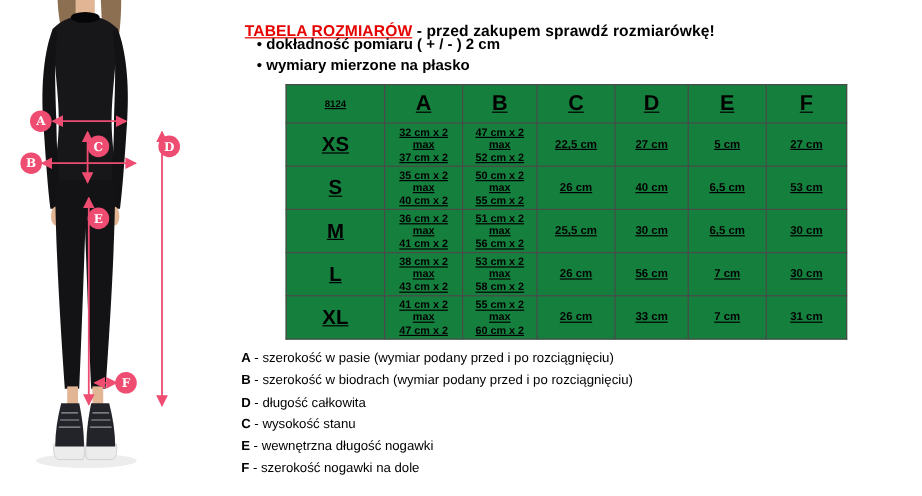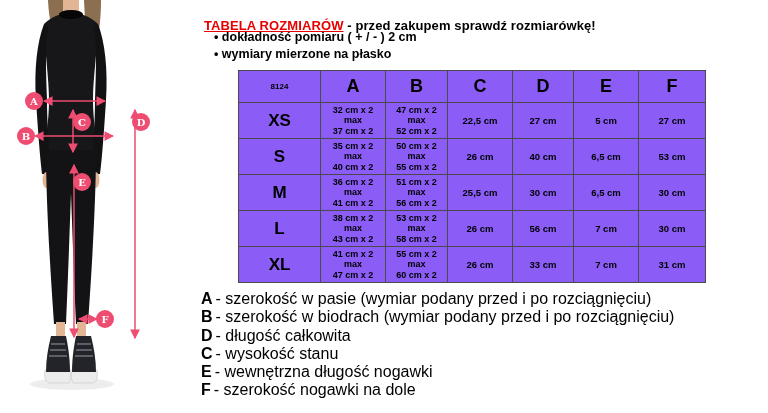--- a/index.html
+++ b/index.html
@@ -26,37 +26,38 @@
   .bullets {
     position: absolute; left: 214px; top: 29px;
     list-style: none; font-size: 12.5px; font-weight: bold; color: #000;
   }
   .bullets li { line-height: 17px; }
   .bullets li::before { content: "\2022\00a0"; font-weight: bold; }
   
   table.size-table {
     position: absolute; left: 238px; top: 70px;
     border-collapse: collapse; table-layout: fixed;
-    background: #8b5cf6;
+    background: #15803d;
+    text-decoration: underline;
   }
   table.size-table td, table.size-table th {
     border: 1.4px solid #4a4a4a; text-align: center; vertical-align: middle;
     color: #000; padding: 0;
   }
   tr.hdr { height: 32px; }
   tr.body-row { height: 36px; }
   td.model-cell { font-size: 8px; font-weight: bold; }
   td.col-letter { font-size: 18px; font-weight: bold; color: #ff0000; }
   th.size-cell { font-size: 17px; font-weight: bold; color: #1414ff; }
   td.meas { font-size: 9px; font-weight: bold; white-space: pre-line; line-height: 10.5px; }
   td.val { font-size: 9.5px; font-weight: bold; }
   
   .legend {
     position: absolute; left: 201px; top: 290px;
-    font-size: 16px; color: #000;
+    font-size: 11px; color: #000;
   }
   .legend-row { line-height: 18.3px; }
   .legend-letter { font-weight: bold; margin-right: 3px; }
 </style>
 </head>
 <body>
 
 <div class="canvas">
 
   <svg class="figure-svg" width="180" height="413" viewBox="0 0 180 413" xmlns="http://www.w3.org/2000/svg">

